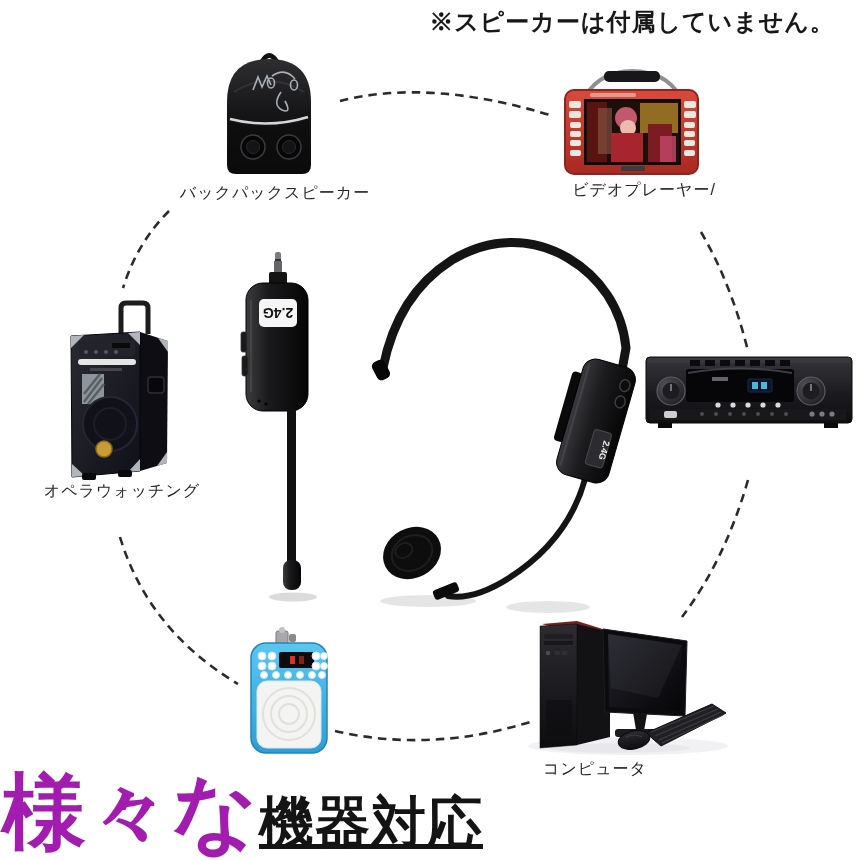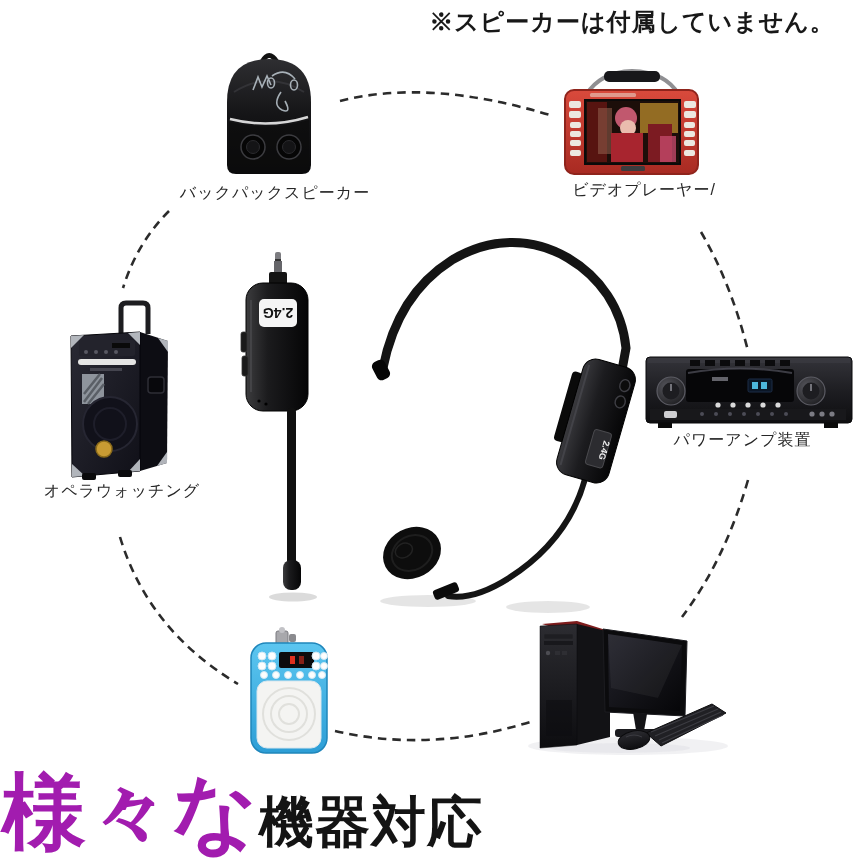--- a/index.html
+++ b/index.html
@@ -18,20 +18,21 @@
   }
   .headline{
     position:absolute;left:2px;top:766px;display:flex;align-items:flex-end;white-space:nowrap;
   }
   .headline .hl{
     font-size:84px;line-height:92px;font-weight:bold;color:#a21caf;letter-spacing:1px;
   }
   .headline .rest{
     font-size:55px;line-height:62px;font-weight:bold;color:#141414;letter-spacing:1px;
     padding-bottom:5px;
+    text-decoration:underline;
   }
   svg text{font-family:"Liberation Sans",sans-serif;}
 </style>
 </head>
 <body>
 
 <div class="canvas">
 
   <svg class="stage" width="860" height="860" viewBox="0 0 860 860">
     <defs>
@@ -320,22 +321,22 @@
   <div class="note">※スピーカーは付属していません。</div>
 
   <div class="label" style="left:150px;top:181px;width:250px;">バックパックスピーカー</div>
 
   <div class="label" style="left:534px;top:178px;width:220px;">
     <div>ビデオプレーヤー/</div>
   </div>
 
   <div class="label" style="left:12px;top:479px;width:220px;">オペラウォッチング</div>
 
-  <div class="label" style="left:635px;top:428px;width:215px;">パワーアンプ装置</div>
-
-
+
+
+  <div class="label" style="left:515px;top:757px;width:160px;">コンピュータ</div>
 
   <div class="headline">
     <span class="hl">様々な</span>
     <span class="rest">機器対応</span>
   </div>
 
 </div>
 
 </body></html>

